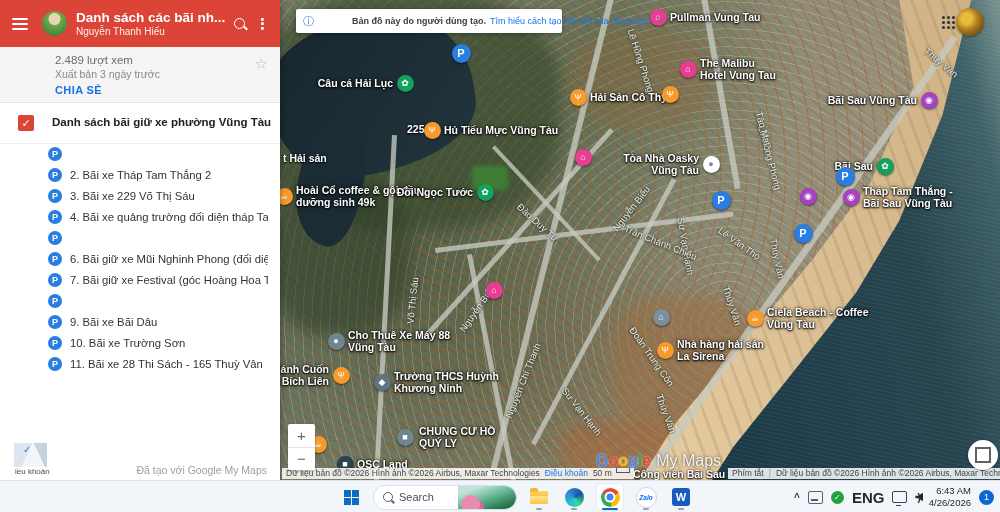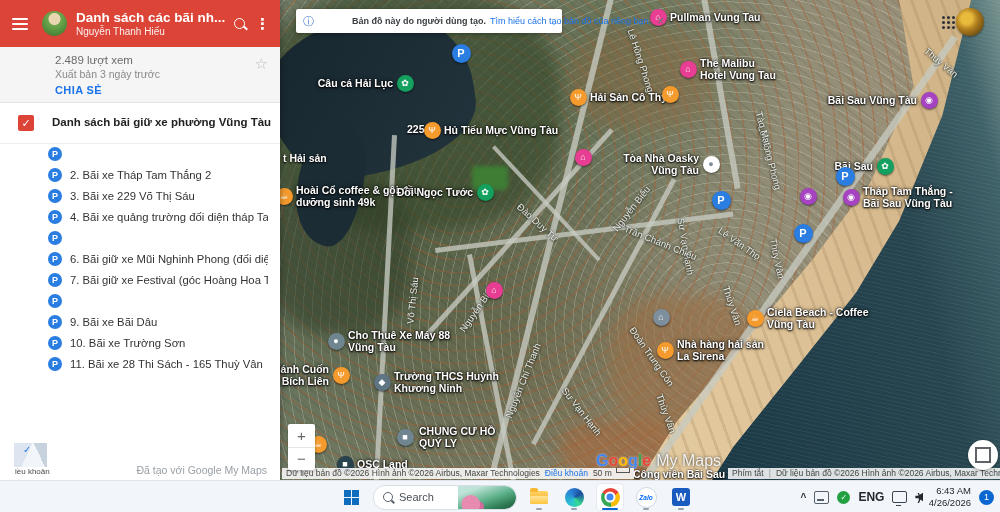--- a/index.html
+++ b/index.html
@@ -162,21 +162,21 @@
     display:flex;align-items:center;justify-content:center;}
   .active-bg{background:#fbfdff;border:1px solid #e6eaf0;border-radius:4px;}
   .dash{position:absolute;bottom:0;left:50%;transform:translateX(-50%);width:6px;height:2.5px;border-radius:2px;background:#9aa4b0;}
   .dash.blue{width:16px;background:#0b67d0;}
   #tb-tray{position:absolute;right:6px;top:0;height:32px;display:flex;align-items:center;gap:8px;}
   .chev{font-size:10px;font-weight:bold;color:#30343a;cursor:pointer;}
   .trkey{width:13px;height:11px;border:1.4px solid #55606c;border-radius:2px;position:relative;cursor:pointer;}
   .trkey::after{content:"";position:absolute;left:2px;bottom:2px;width:7px;height:1.5px;background:#55606c;}
   .trchk{width:13px;height:13px;border-radius:50%;background:#23a042;color:#fff;font-size:8px;font-weight:bold;
     display:flex;align-items:center;justify-content:center;cursor:pointer;}
-  .lang{font-size:12px;color:#24282e;font-weight:bold;cursor:pointer;}
+  .lang{font-size:15px;color:#24282e;font-weight:bold;cursor:pointer;}
   .mon{width:13px;height:10px;border:1.4px solid #3a4450;border-radius:2px;position:relative;cursor:pointer;}
   .mon::after{content:"";position:absolute;left:3px;bottom:-4px;width:5px;height:1.5px;background:#3a4450;}
   .spk{position:relative;width:8px;height:9px;background:#24282e;cursor:pointer;
     clip-path:polygon(0 35%,35% 35%,100% 0,100% 100%,35% 65%,0 65%);}
   .spk-wave{margin-left:-6px;color:#24282e;font-size:10px;font-weight:bold;cursor:pointer;}
   .clock{font-size:9.5px;color:#24282e;text-align:right;line-height:1.25;cursor:pointer;}
   .badge{width:15px;height:15px;border-radius:50%;background:#0b67d0;color:#fff;font-size:9px;
     display:flex;align-items:center;justify-content:center;cursor:pointer;}
 </style>
 </head>

